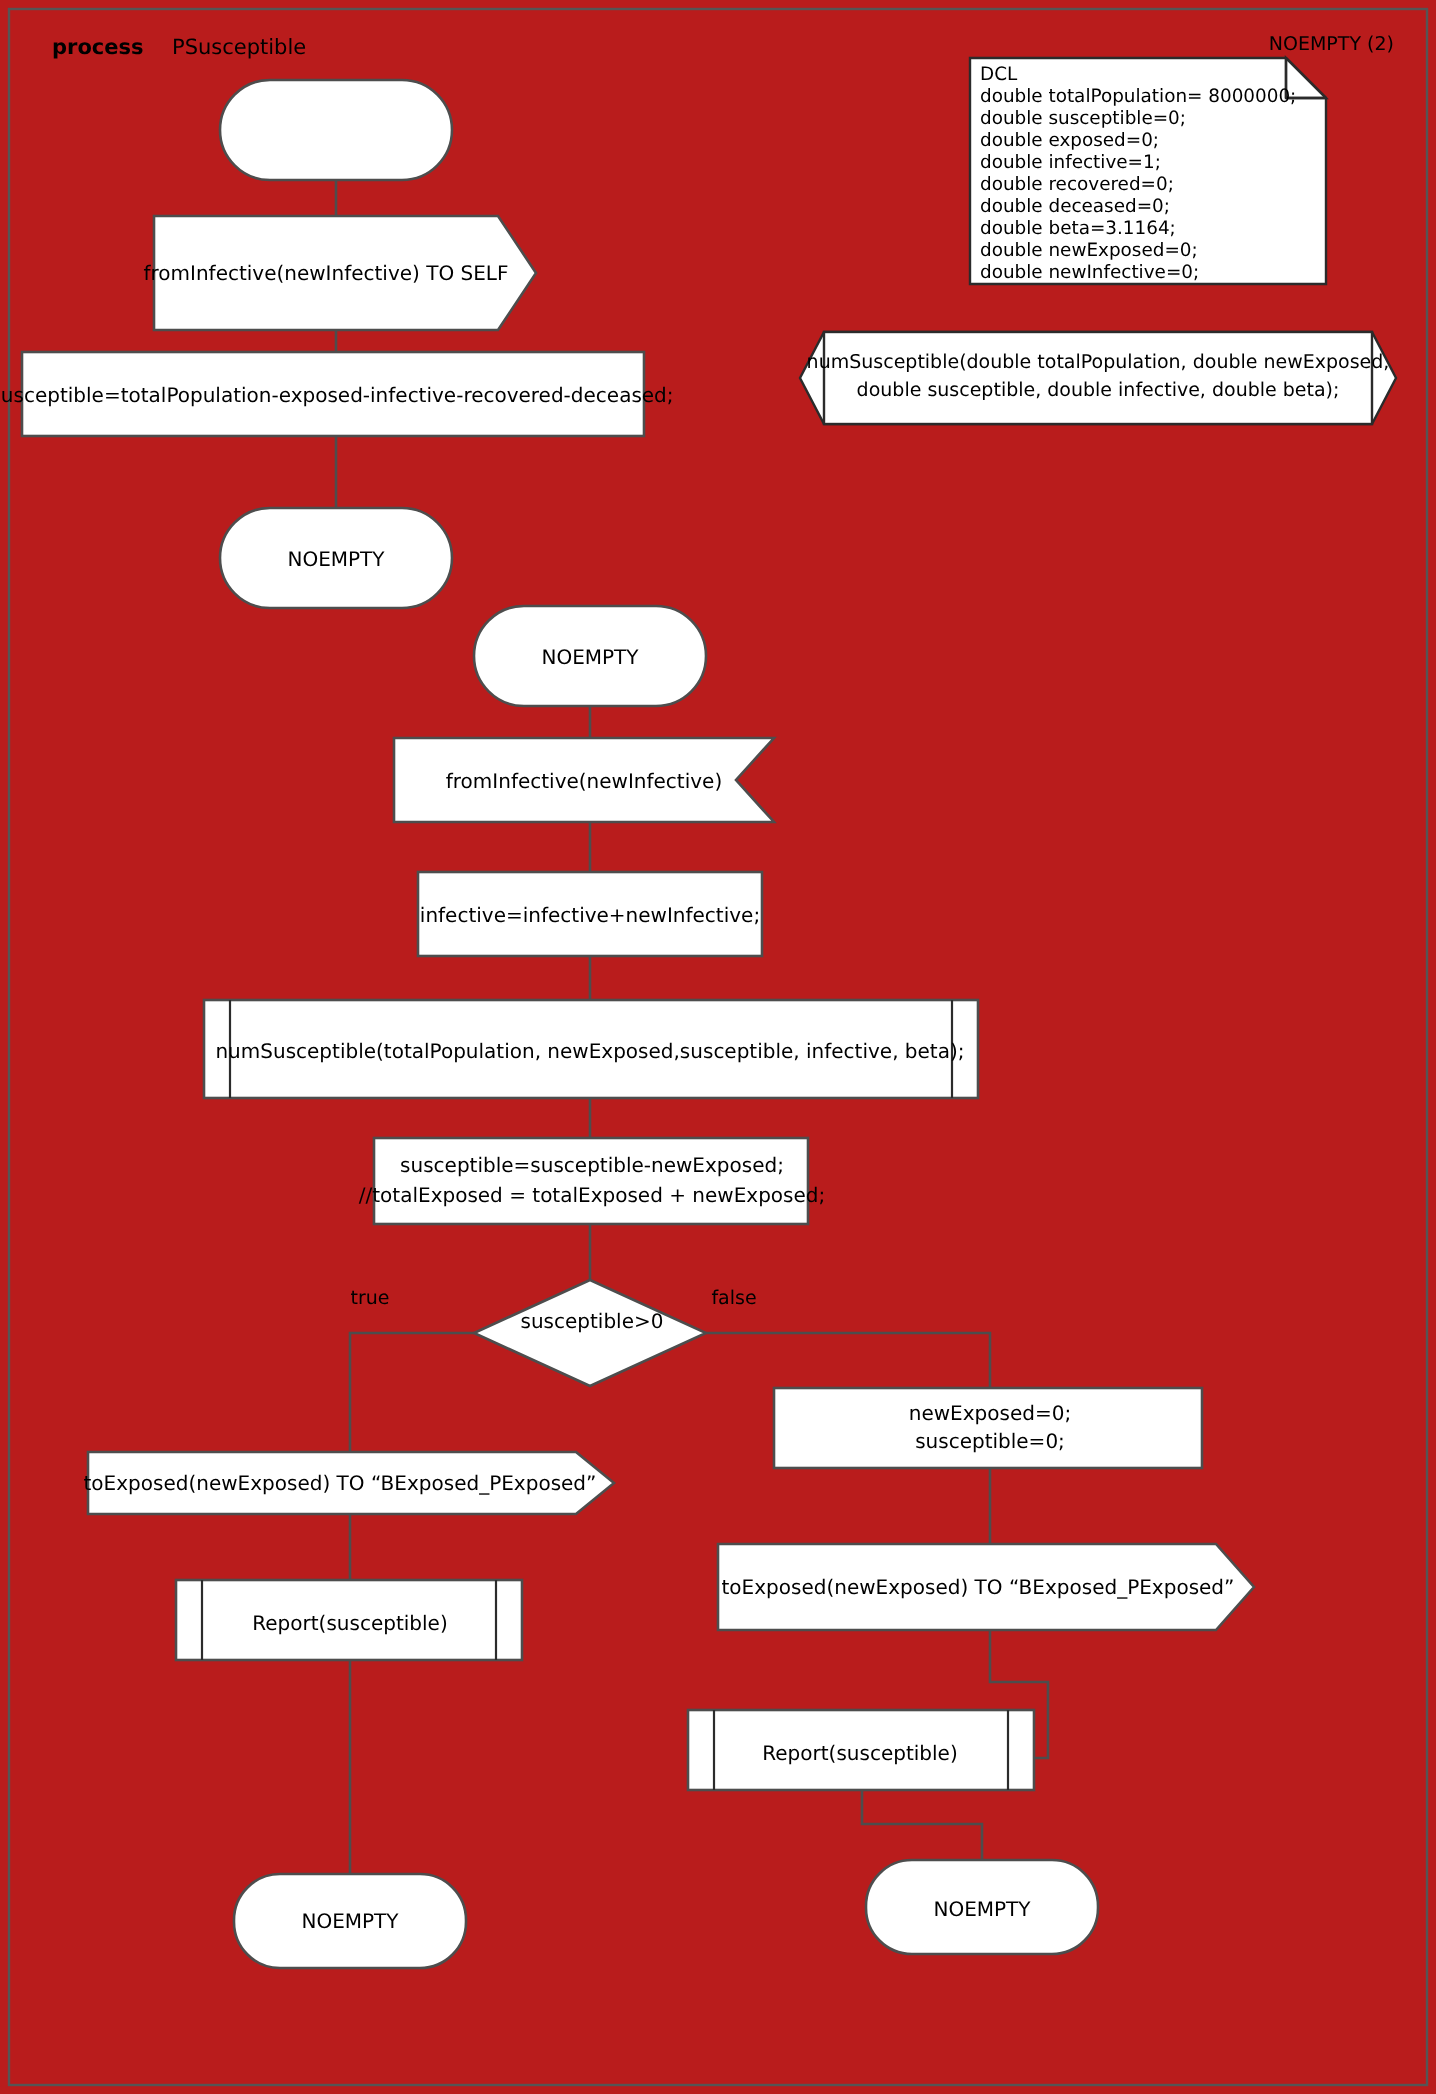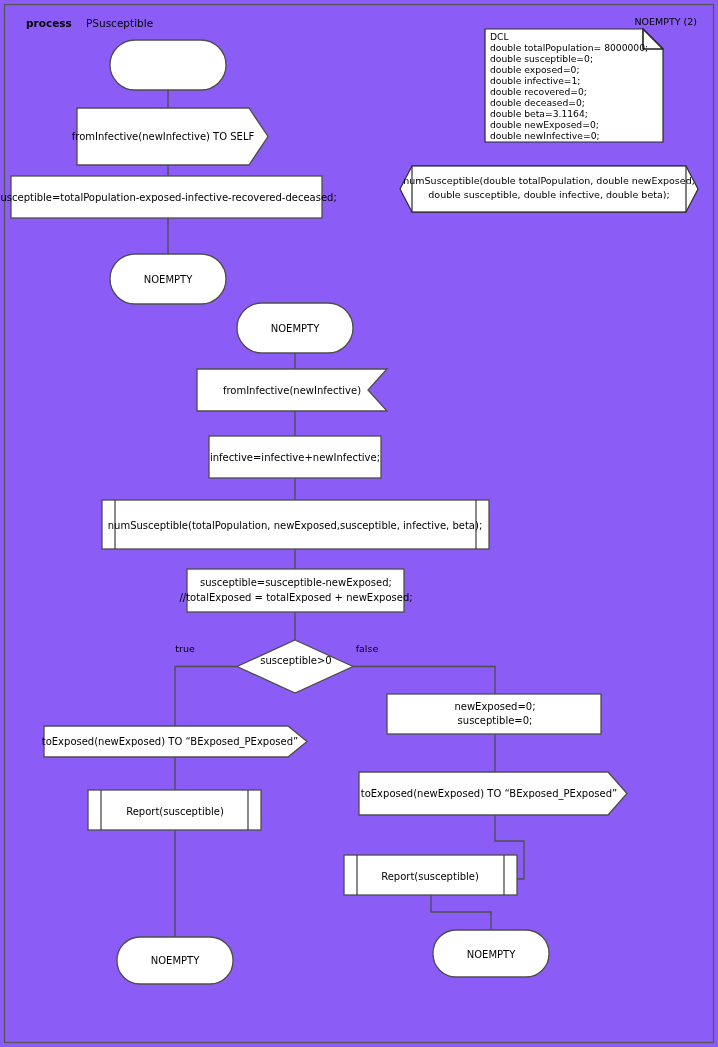--- a/index.html
+++ b/index.html
@@ -10,21 +10,21 @@
   body {
     width: 718px;
     height: 1047px;
     font-family: "DejaVu Sans", "Liberation Sans", sans-serif;
     overflow: hidden;
   }
   #canvas {
     position: relative;
     width: 718px;
     height: 1047px;
-    background: #8b5cf6;
+    background: #b91c1c;
   }
   svg#diagram {
     position: absolute;
     top: 0;
     left: 0;
     width: 718px;
     height: 1047px;
   }
   .frame {
     fill: none;

